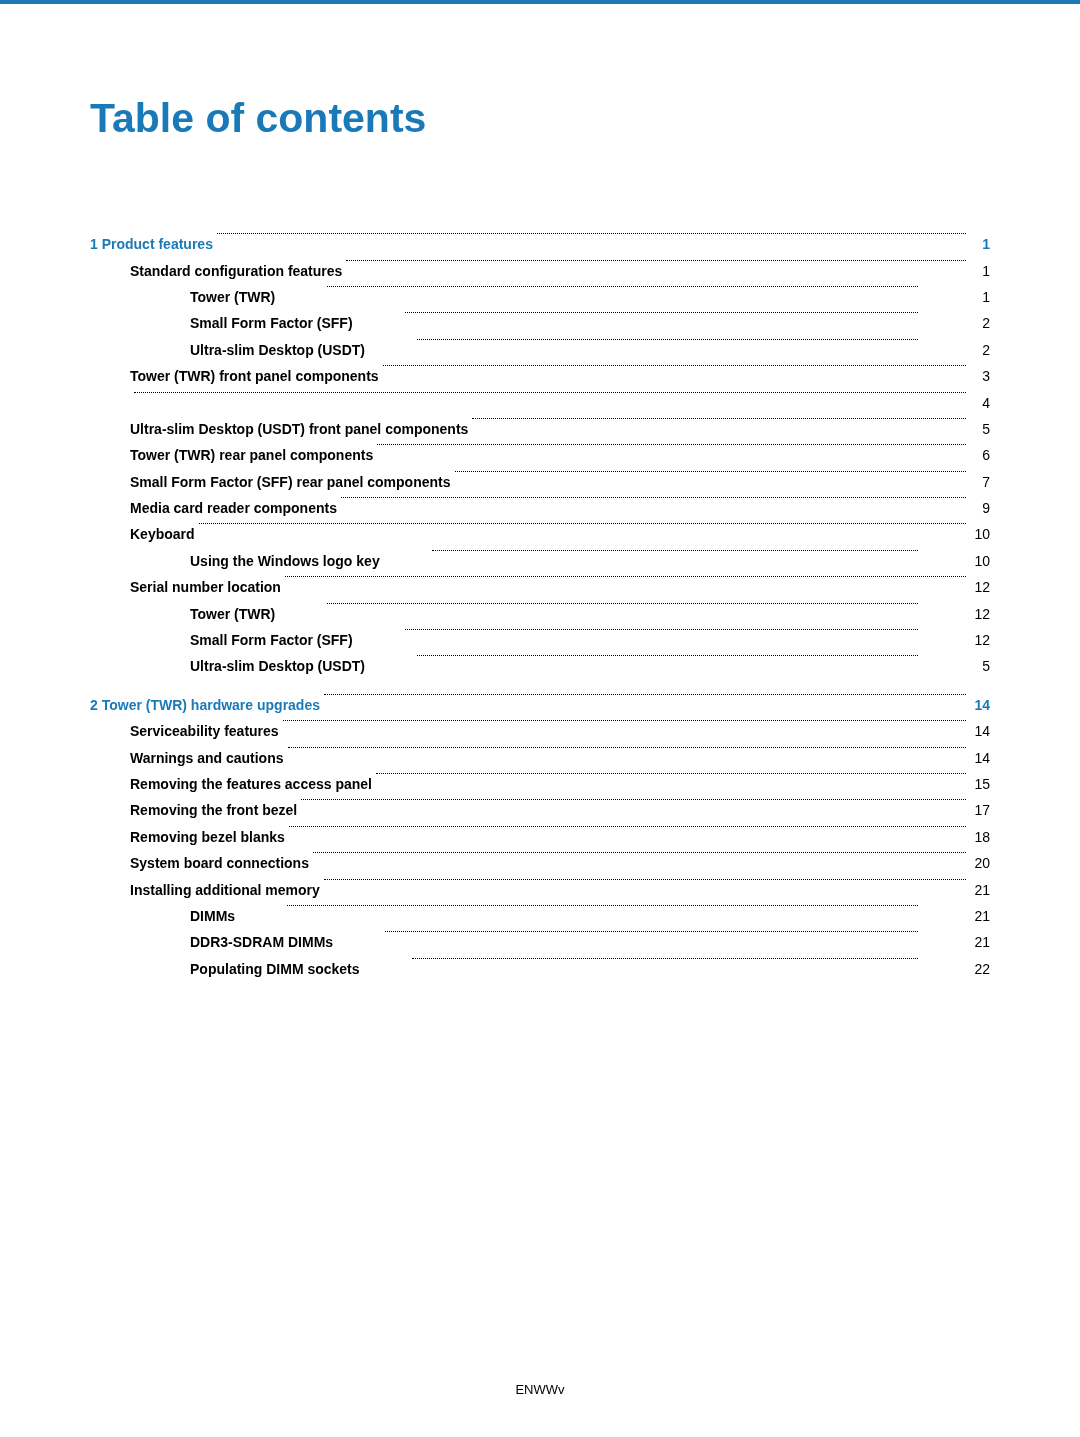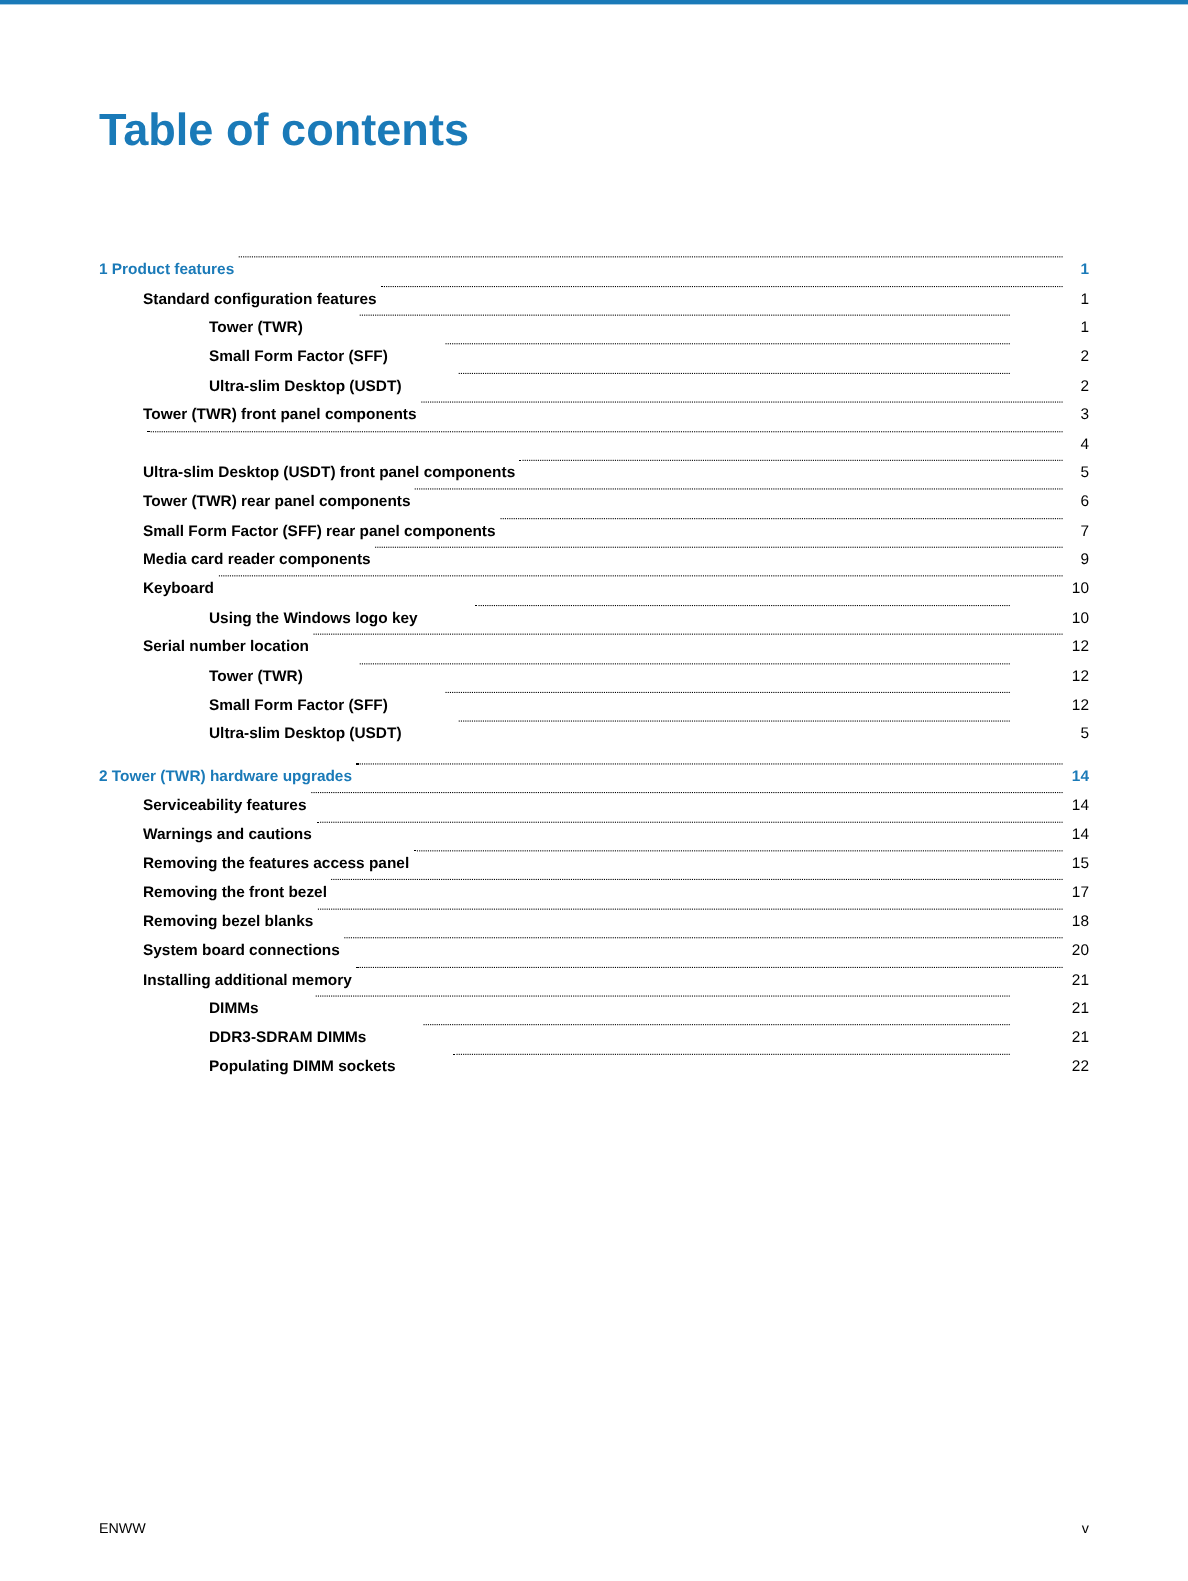--- a/index.html
+++ b/index.html
@@ -95,21 +95,21 @@
       padding-left: 100px;
       gap: 48px;
     }
 
     .footer {
       position: absolute;
       bottom: 40px;
       left: 90px;
       right: 90px;
       display: flex;
-      justify-content: space-between;
+      justify-content: center;
       align-items: center;
       font-size: 13px;
       color: #000;
     }
   </style>
 </head>
 <body>
 
 <div class="top-border"></div>
 

